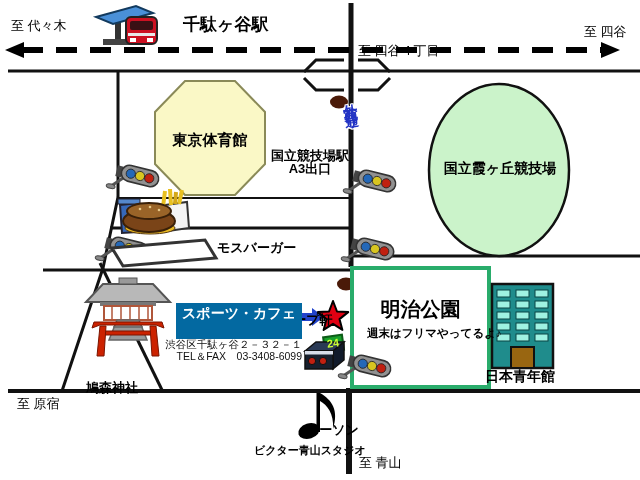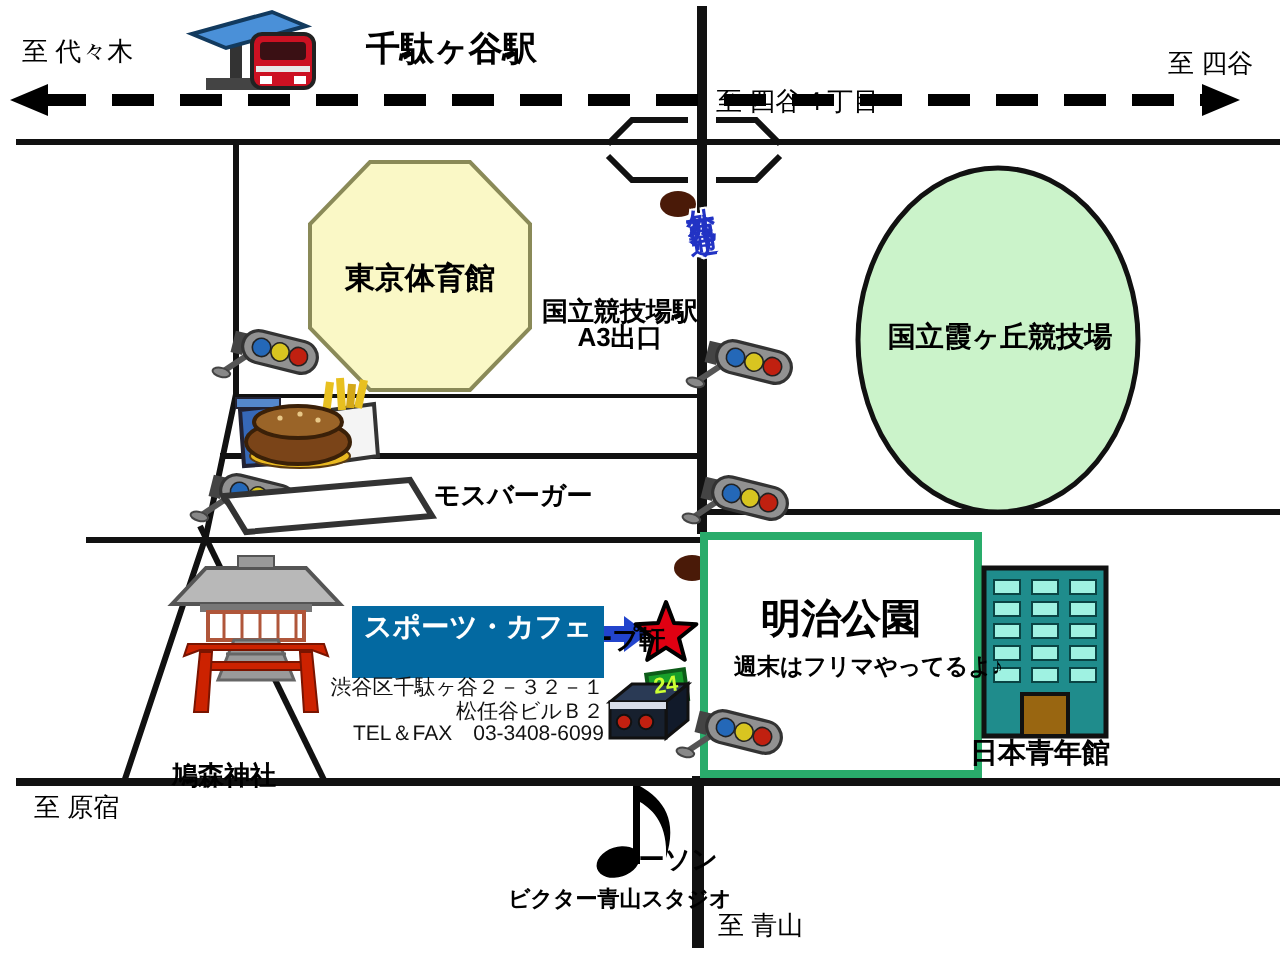--- a/index.html
+++ b/index.html
@@ -211,21 +211,20 @@
 <div id="meijiname">明治公園</div>
 <div id="meijinote">週末はフリマやってるよ♪</div>
 
 <div class="lbl f12" style="left:86px;top:345px;">鳩森神社</div>
 
 <div id="venuebox">
   <div>スポーツ・カフェ</div>
 </div>
 <div id="addr">
   <div>渋谷区千駄ヶ谷２－３２－１</div>
-  <div>松任谷ビルＢ２</div>
   <div>TEL＆FAX　03-3408-6099</div>
 </div>
 
 <div id="lawson24">24</div>
 <div class="lbl f12" style="left:306px;top:387px;text-align:center;">ローソン</div>
 
 <div class="lbl f14" style="left:485px;top:369px;">日本青年館</div>
 
 <div class="lbl f11" style="left:254px;top:444px;">ビクター青山スタジオ</div>
 

